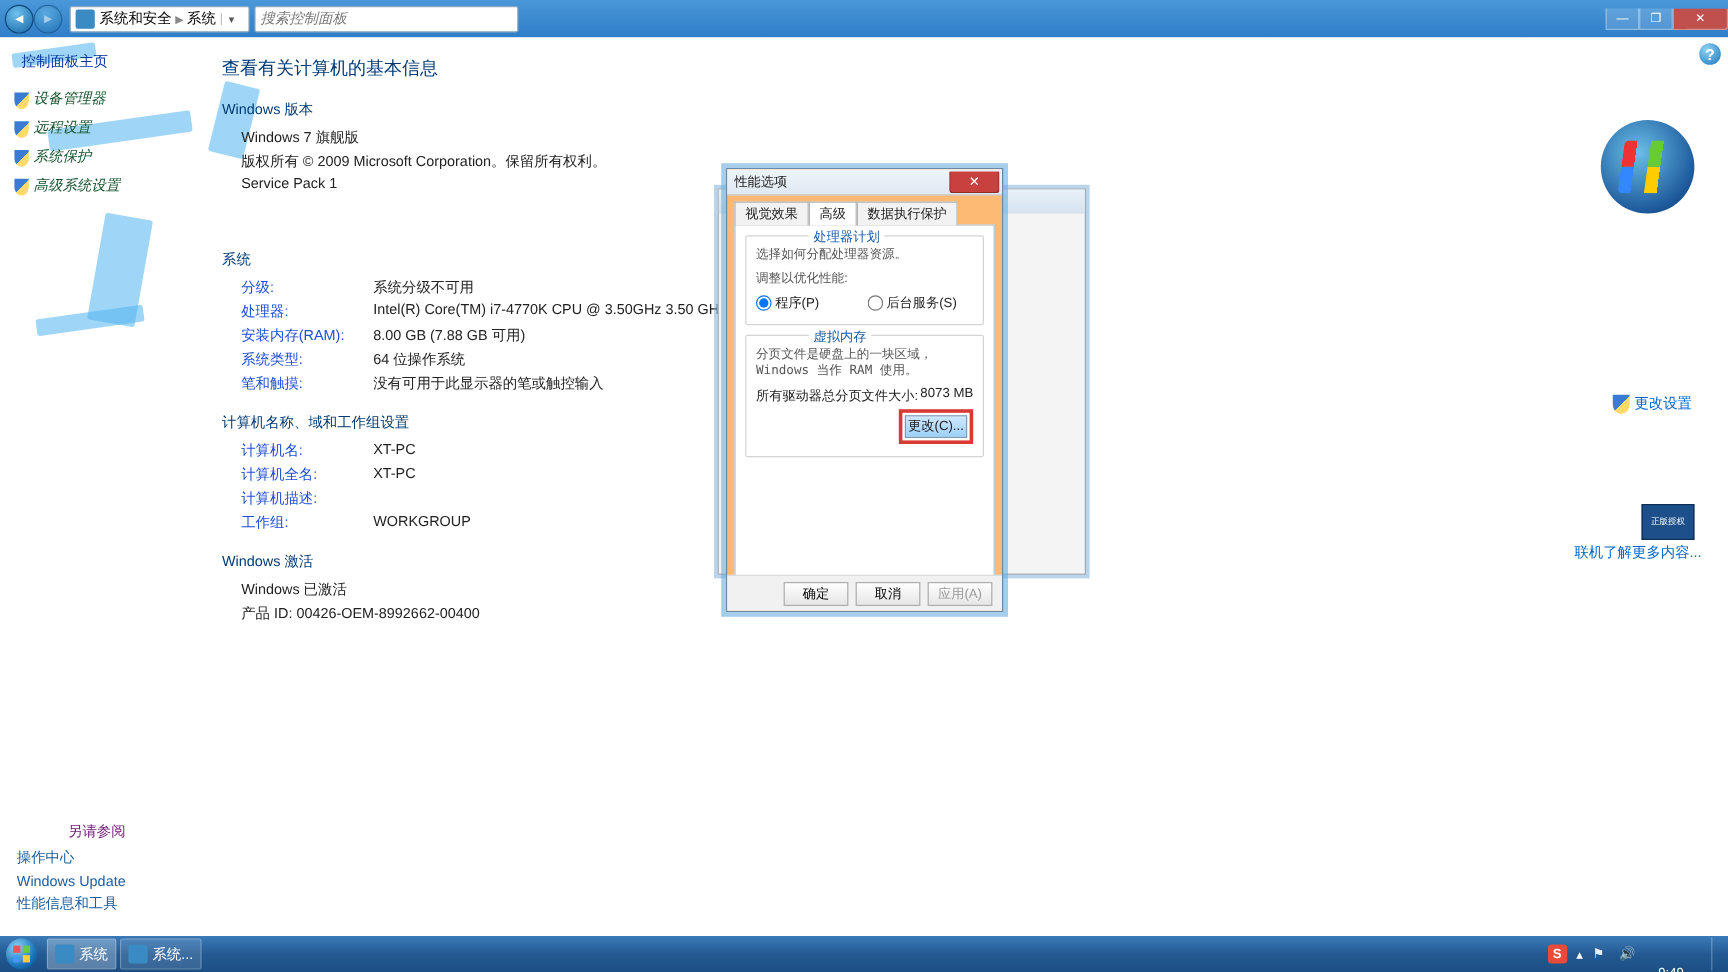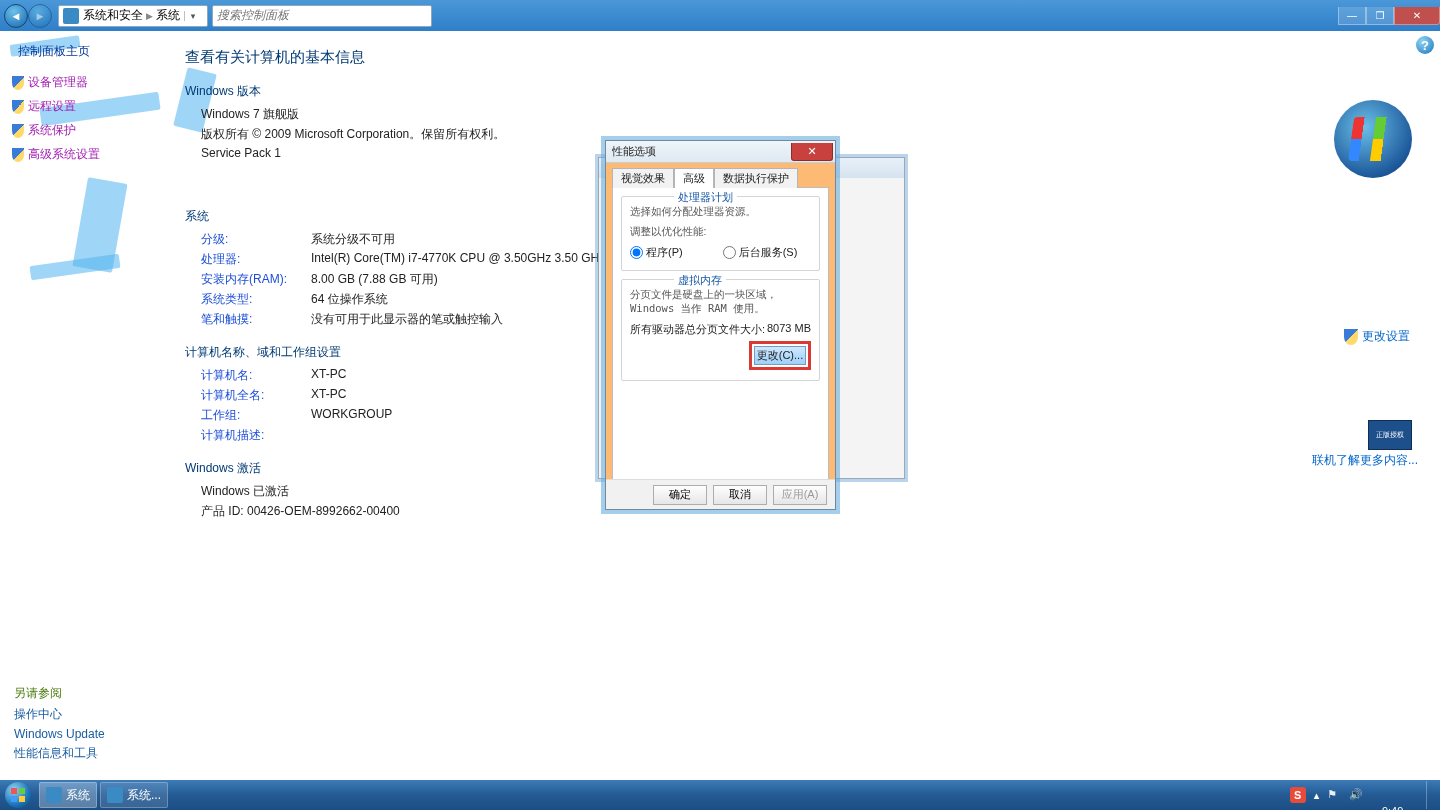--- a/index.html
+++ b/index.html
@@ -15,25 +15,25 @@
 .bc-drop{width:14px;text-align:center;color:#555;font-size:9px;border-left:1px solid #c0c0c0;margin-left:4px;padding-left:3px;}
 .search{margin-left:4px;height:22px;background:#fff;border:1px solid #8ea8bf;border-radius:2px;width:220px;display:flex;align-items:center;padding:0 4px;color:#777;font-style:italic;font-size:12px;}
 .win-btns{margin-left:auto;display:flex;}
 .win-btn{height:18px;width:28px;border:1px solid rgba(255,255,255,.35);border-top:none;background:rgba(255,255,255,.15);display:flex;align-items:center;justify-content:center;font-size:10px;cursor:pointer;}
 .win-btn.close{background:#c0504d;width:46px;border-top-right-radius:0;border-bottom-right-radius:3px;}
 .help-icon{position:absolute;right:6px;top:36px;width:18px;height:18px;border-radius:50%;background:radial-gradient(circle at 35% 30%,#8fd4f3,#1b75bb);color:#fff;font-size:13px;font-weight:bold;display:flex;align-items:center;justify-content:center;cursor:pointer;}
 
 
 .sidebar{position:absolute;left:0;top:31px;bottom:30px;width:160px;padding:12px 8px;font-size:12px;}
 .sidebar .home{color:#003399;margin-bottom:14px;margin-left:10px;}
-.sidebar .item{color:#a21caf;margin:7px 0 7px 4px;display:flex;align-items:center;cursor:pointer;}
+.sidebar .item{color:#14532d;margin:7px 0 7px 4px;display:flex;align-items:flex-end;cursor:pointer;font-style:italic;}
 .sidebar .shield{width:12px;height:14px;background:linear-gradient(135deg,#3a7bd5 50%,#ffd96a 50%);border-radius:0 0 50% 50%;margin-right:4px;}
 .sidebar .see-also{position:absolute;bottom:14px;left:14px;}
 .sidebar .see-also div{margin:4px 0;color:#1a5da0;}
-.sidebar .see-also .hdr{color:#4d7c0f;}
+.sidebar .see-also .hdr{color:#701a75;text-align:right;}
 
 .content{position:absolute;left:165px;top:40px;right:0;bottom:30px;padding:8px 20px;font-size:12px;color:#222;overflow:hidden;}
 .page-title{color:#003a74;font-size:15px;margin-bottom:12px;}
 .sect-title{color:#003a74;font-size:12px;margin:16px 0 6px;}
 .kv{display:flex;margin:3px 0 3px 16px;}
 .kv .k{width:110px;color:#1d4ed8;}
 .kv .v{color:#222;}
 .link{color:#0066cc;cursor:pointer;}
 .logo-win{position:absolute;right:28px;top:60px;width:78px;height:78px;border-radius:50%;background:radial-gradient(circle at 40% 35%,#6abfe8,#1e5a9c 70%,#0c3860);display:flex;align-items:center;justify-content:center;}
 .logo-win::after{content:"";width:44px;height:44px;background:
@@ -188,26 +188,26 @@
   <div class="sect-title">计算机名称、域和工作组设置</div>
   <div class="kv">
       <span class="k">计算机名:</span>
       <span class="v">XT-PC</span>
     </div>
   <div class="kv">
       <span class="k">计算机全名:</span>
       <span class="v">XT-PC</span>
     </div>
   <div class="kv">
+      <span class="k">计算机描述:</span>
+      <span class="v"></span>
+    </div>
+  <div class="kv">
       <span class="k">工作组:</span>
       <span class="v">WORKGROUP</span>
-    </div>
-  <div class="kv">
-      <span class="k">计算机描述:</span>
-      <span class="v"></span>
     </div>
 
   <div class="sect-title">Windows 激活</div>
   <div style="margin-left:16px">
     <div>Windows 已激活</div>
     <div style="margin-top:3px">产品 ID: 00426-OEM-8992662-00400</div>
   </div>
 
   <div class="logo-win"></div>
   <div class="change-settings">

